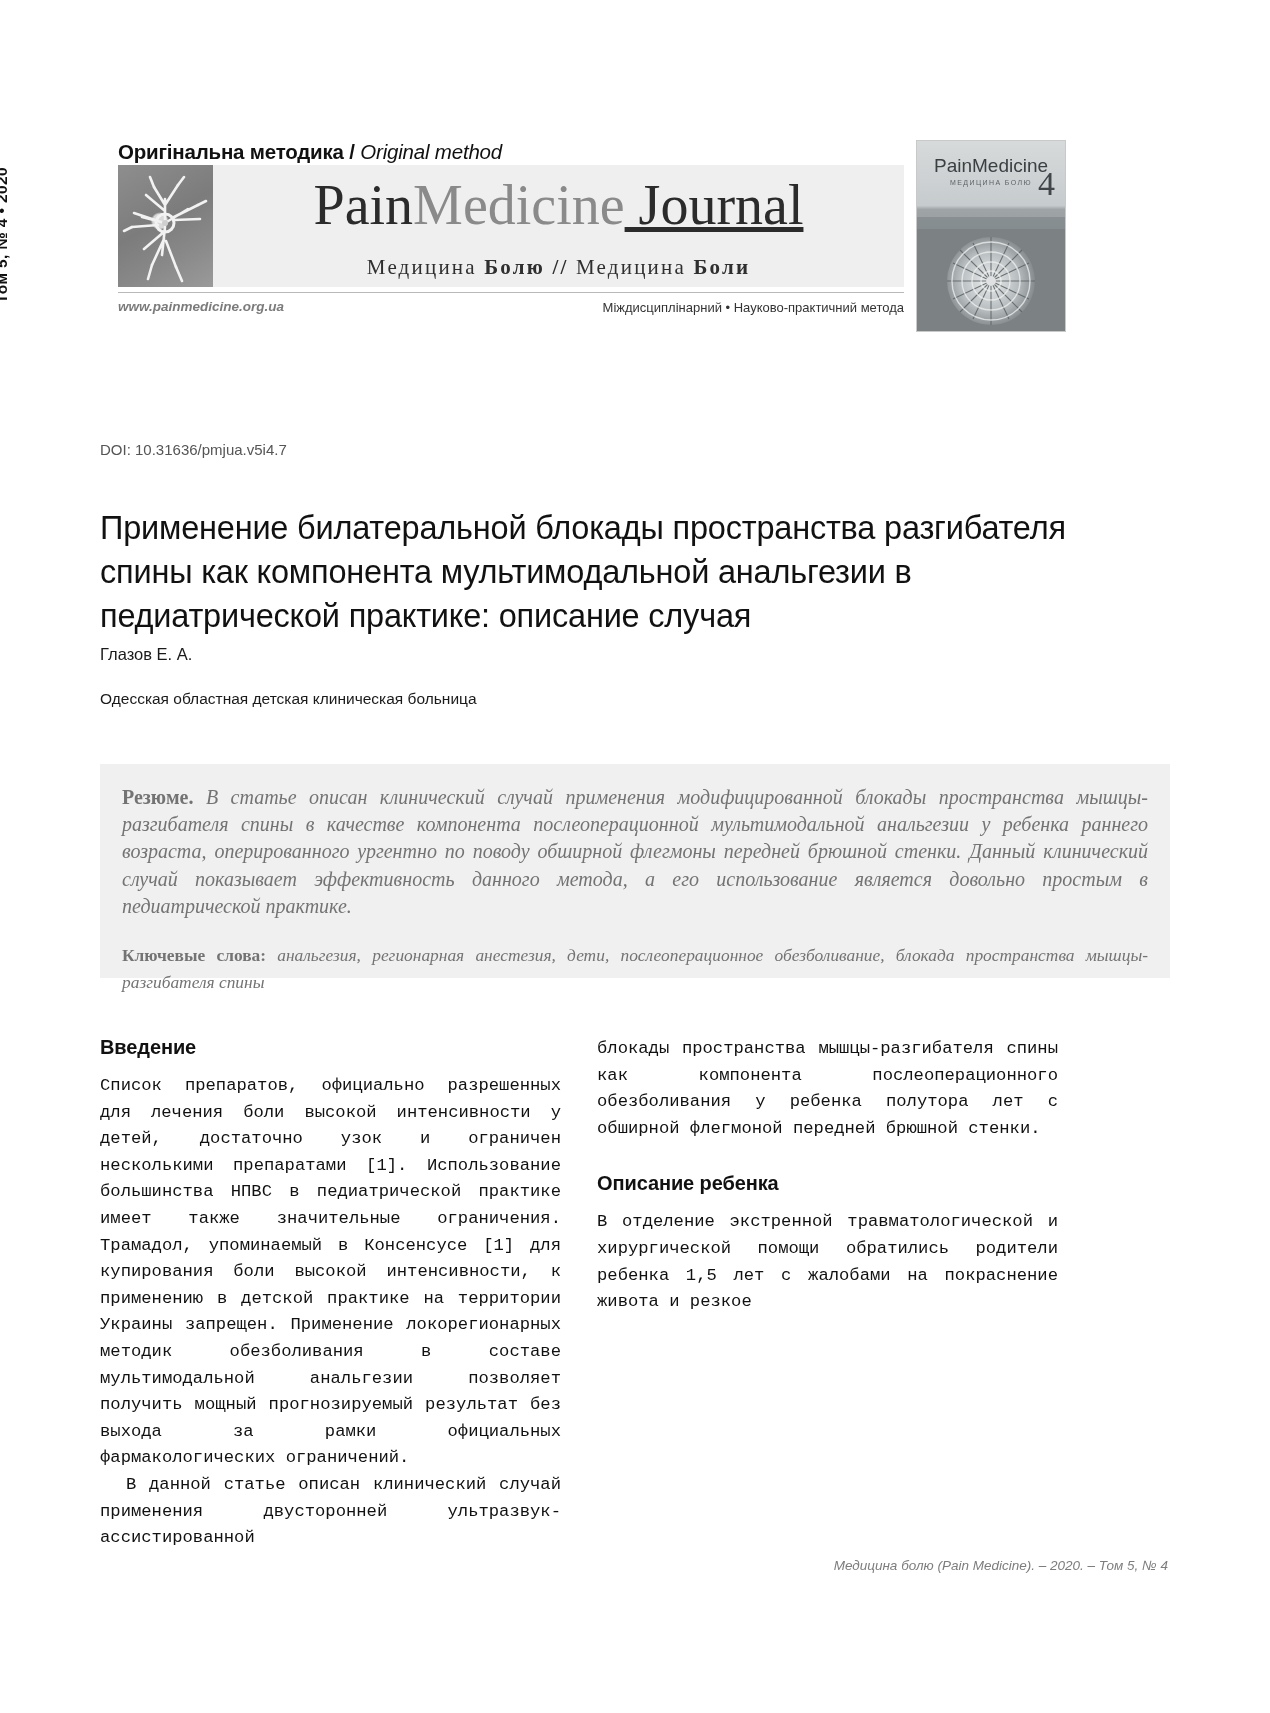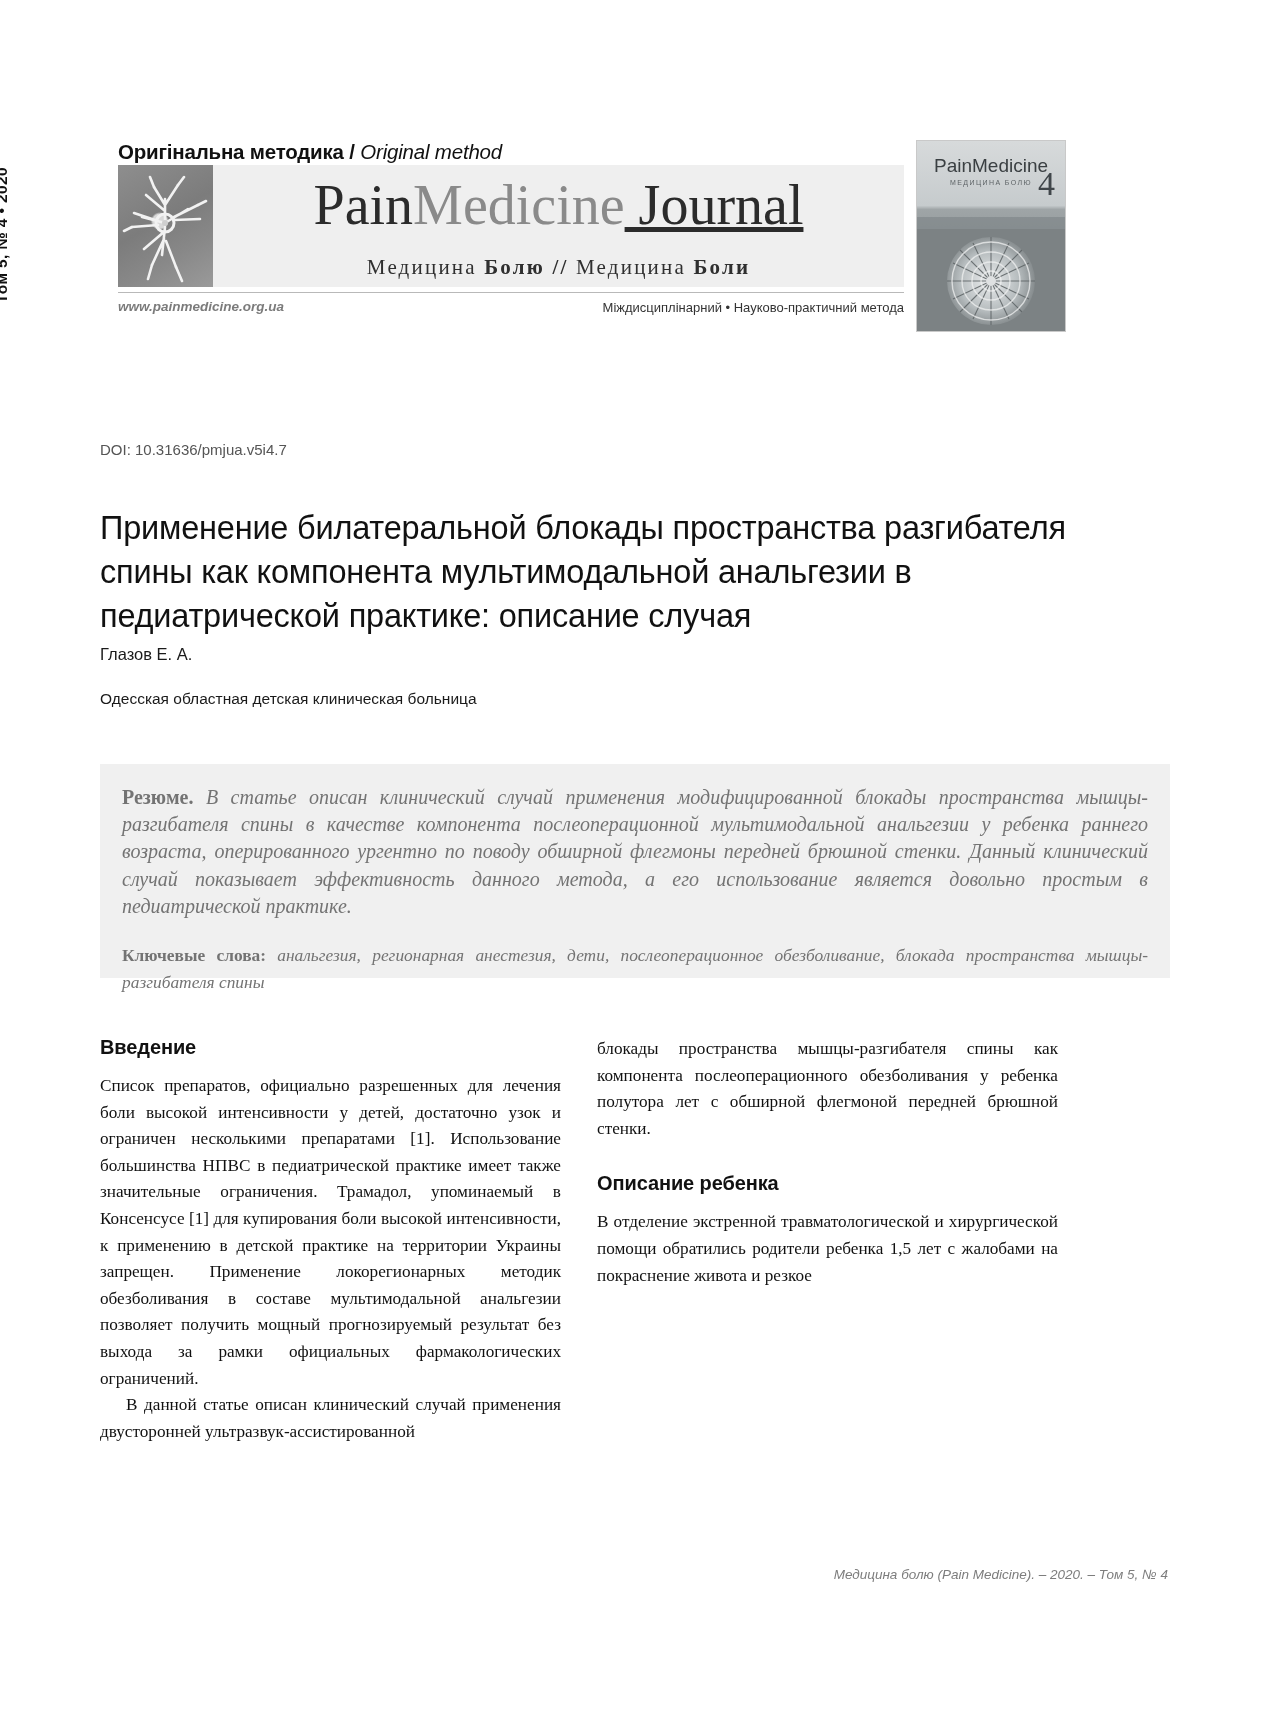--- a/index.html
+++ b/index.html
@@ -279,41 +279,41 @@
   .sec-head {
     font-size: 20px;
     font-weight: bold;
     color: #111;
     margin: 0 0 14px 0;
     letter-spacing: -0.1px;
   }
   .sec-head.spaced { margin-top: 30px; }
 
   .body-p {
-    font-family: Liberation Serif, serif;
+    font-family: Liberation Mono, monospace;
     font-size: 17.2px;
     line-height: 26.6px;
     text-align: justify;
     color: #111;
     margin: 0;
     hyphens: manual;
   }
   .body-p.indent { text-indent: 26px; }
 
   
   .footer {
     position: absolute;
     left: 0;
     top: 1550px;
     width: 1270px;
   }
   .footer-text {
     position: absolute;
     right: 102px;
-    top: 17px;
+    top: 8px;
     font-size: 13.5px;
     font-style: italic;
     color: #7d7d7d;
     white-space: nowrap;
   }
 </style>
 </head>
 <body>
 
 <div class="page">

